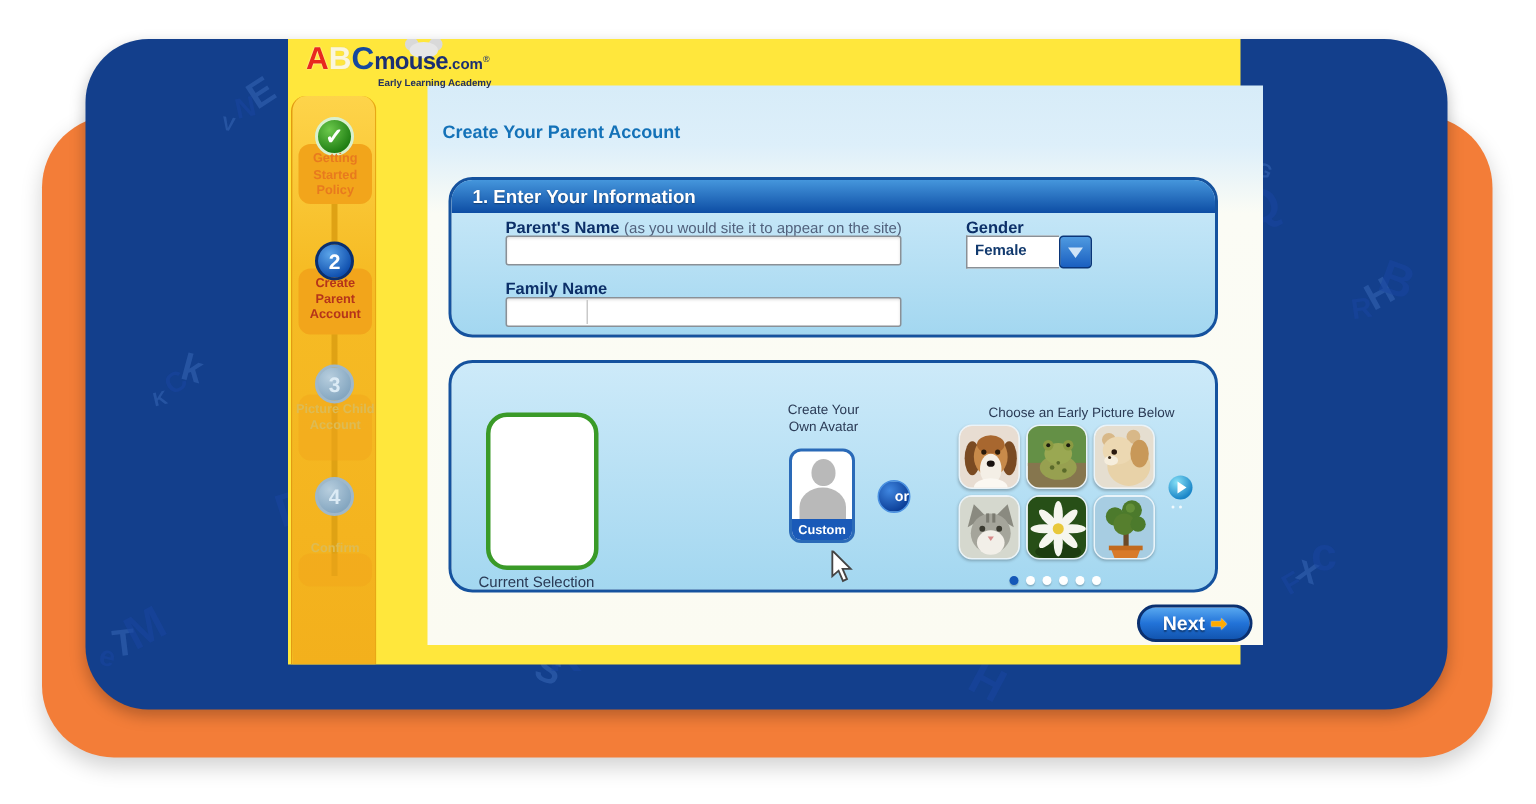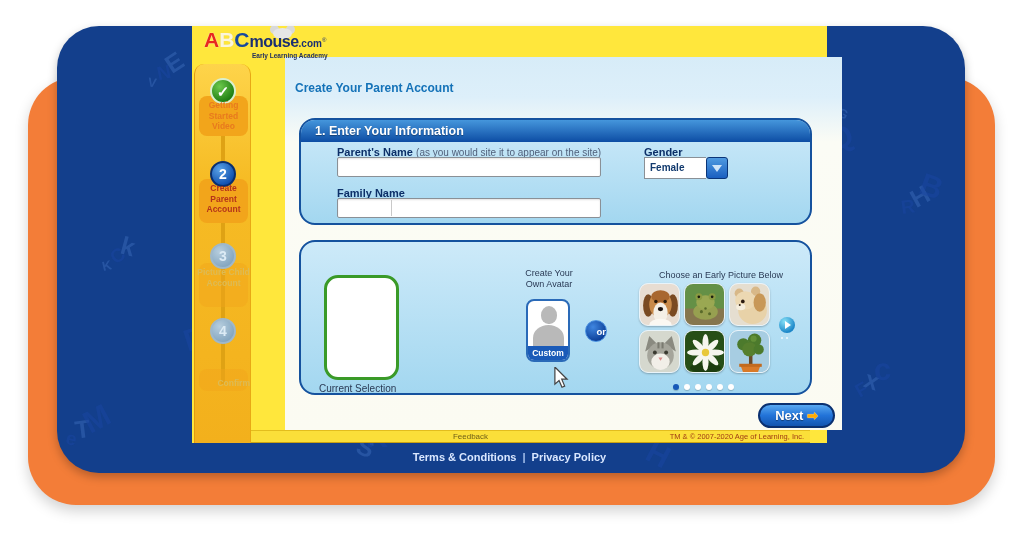--- a/index.html
+++ b/index.html
@@ -226,33 +226,33 @@
         </div>
         <div class="l-tag">Early Learning Academy</div>
       </div>
 
 
       <div class="sidebar">
         <div class="step-line"></div>
 
         <div class="step-tab" style="top:32px; height:40px;"></div>
         <div class="step-circle done" style="top:14px;">✓</div>
-        <div class="step-label done" style="top:36px;">Getting Started Video</div>
+        <div class="step-label done" style="top:36px;">Getting Started Policy</div>
 
         <div class="step-tab" style="top:115px; height:44px;"></div>
         <div class="step-circle active" style="top:97px;">2</div>
         <div class="step-label active" style="top:119px;">Create Parent Account</div>
 
         <div class="step-tab dim" style="top:199px; height:44px;"></div>
         <div class="step-circle upcoming" style="top:179px;">3</div>
         <div class="step-label upcoming" style="top:203px;">Picture Child Account</div>
 
         <div class="step-tab dim" style="top:305px; height:22px;"></div>
         <div class="step-circle upcoming" style="top:254px;">4</div>
-        <div class="step-label upcoming" style="top:314px;text-align:right;">Confirm</div>
+        <div class="step-label upcoming" style="top:296px;">Confirm</div>
       </div>
 
       <div class="white-panel">
         <div class="account-heading">Create Your Parent Account</div>
 
         <div class="section sec1">
           <div class="section-header">1. Enter Your Information</div>
           <div class="f-label" style="left:36px; top:26px;">
             <span>Parent's Name</span>
             <span class="f-hint">(as you would site it to appear on the site)</span>
@@ -394,23 +394,16 @@
             <path d="M1,0 L1,14 L4.4,11 L6.8,16.6 L9,15.6 L6.6,10 L11,10 Z" fill="#ffffff" stroke="#444444" stroke-width="1"></path>
           </svg>
         </div>
 
         <div class="next-btn">
           <span>Next</span>
           <span class="next-arrow">➡</span>
         </div>
       </div>
 
-      <div class="footer-strip">
-        <div class="feedback">Feedback</div>
-        <div class="trademark">TM &amp; © 2007-2020 Age of Learning, Inc.</div>
-      </div>
     </div>
 
-    <div class="terms-row">
-      <a href="#">Terms &amp; Conditions</a><span class="terms-sep">|</span><a href="#">Privacy Policy</a>
-    </div>
   </div>
 </div>
 
 </body></html>

